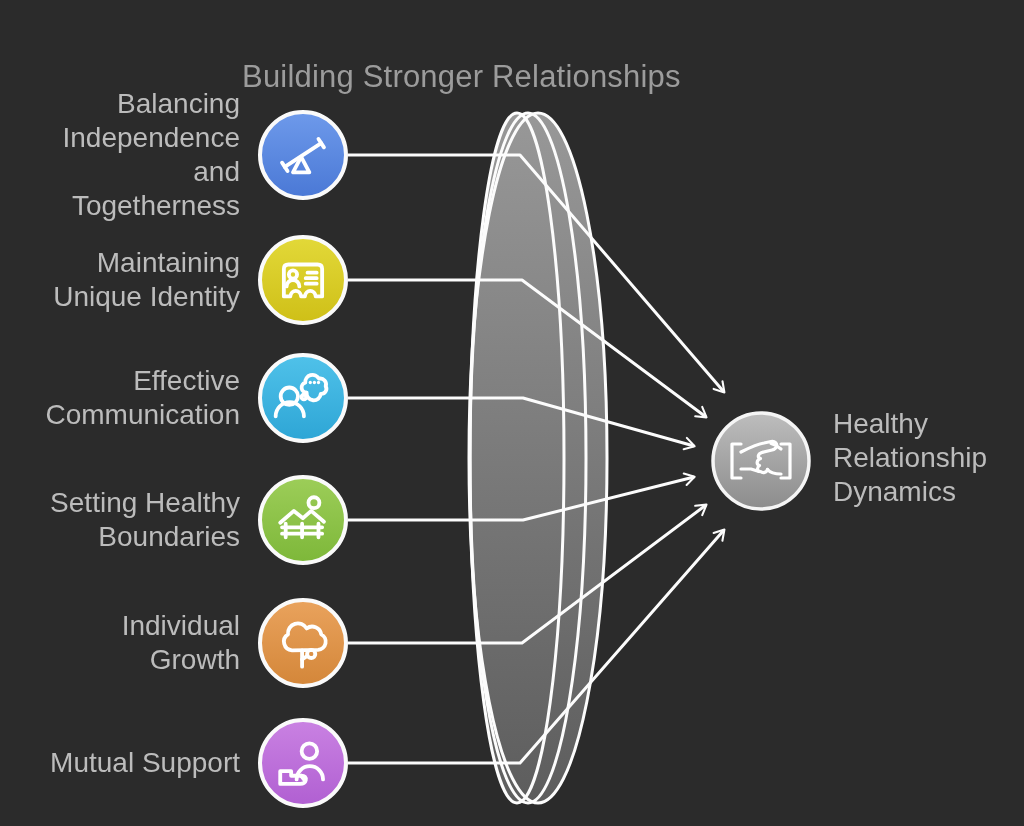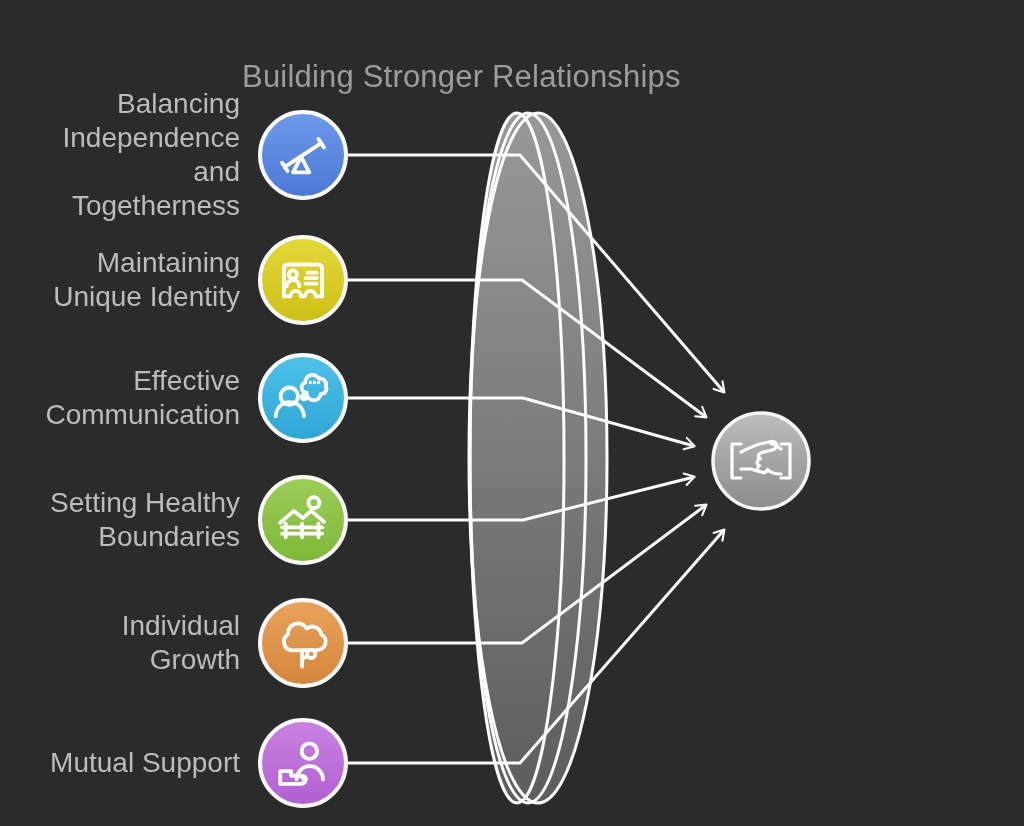--- a/index.html
+++ b/index.html
@@ -148,14 +148,17 @@
   </div>
   <div class="icon-circle pos-6" style="background: linear-gradient(rgb(201, 129, 226), rgb(177, 96, 210));">
     <svg width="82" height="82" viewBox="0 0 90 90">
       <circle class="glyph" cx="52" cy="32" r="8.5"></circle>
       <path class="glyph" d="M38,63 a14.5,14.5 0 0 1 29,0"></path>
       <path class="glyph" d="M20,54 H32 V59 H43 Q49,59 48,64 Q47,68 42,68 H20 Z"></path>
       <path class="glyph" d="M43,59 L46,63"></path>
     </svg>
   </div>
 
+  <div class="result-label">Healthy
+Relationship
+Dynamics</div>
 
 </div>
 
 </body></html>

